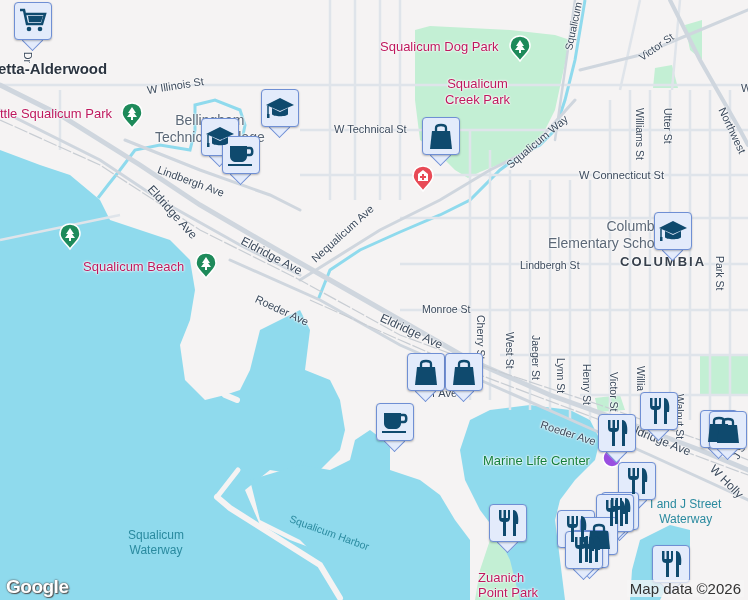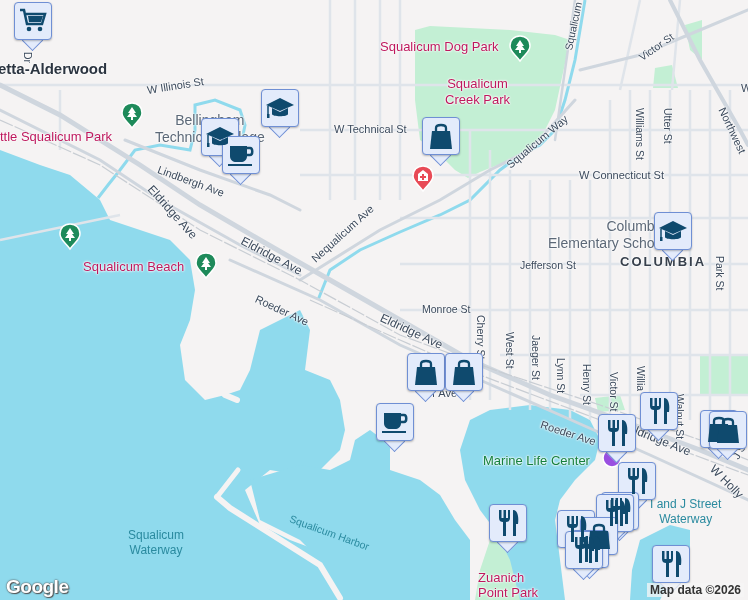--- a/index.html
+++ b/index.html
@@ -11,21 +11,21 @@
   .lbl.park{font-size:13px;color:#be185d;}
   .lbl.water{font-size:12px;color:#2a8a9f;text-shadow:none;text-align:center;}
   .lbl.poi-red{font-size:14px;color:#d9393f;text-align:center;line-height:17px;}
   .lbl.poi-purple{font-size:13px;color:#15803d;}
   .lbl.school{font-size:14px;color:#5c6877;text-align:center;line-height:17px;}
   .lbl.sm{font-size:10.5px;}
   .marker{position:absolute;width:38px;height:46px;cursor:pointer;}
   .marker .box{position:absolute;left:0;top:0;width:36px;height:36px;background:#e3ebfb;border:1px solid #6f8fd4;border-radius:4px;box-shadow:0 1px 2px rgba(0,0,0,.25);display:flex;align-items:center;justify-content:center;}
   .marker .tip{position:absolute;left:11px;top:31px;width:14px;height:14px;background:#e3ebfb;border-right:1px solid #6f8fd4;border-bottom:1px solid #6f8fd4;transform:rotate(45deg);}
   .marker svg{position:relative;z-index:2;}
-  .copyright{position:absolute;right:4px;bottom:3px;font-size:12px;color:#333;background:rgba(245,245,245,.75);padding:0 3px;font-weight:bold;}
+  .copyright{position:absolute;right:4px;bottom:3px;font-size:15px;color:#333;background:rgba(245,245,245,.75);padding:0 3px;}
   .google{position:absolute;left:6px;bottom:2px;font-size:19px;font-weight:bold;color:#fff;letter-spacing:-0.5px;text-shadow:0 0 2px #555,0 0 1px #555,1px 1px 1px #555;}
 </style>
 </head>
 <body>
 
 <svg id="map" viewBox="0 0 748 600" xmlns="http://www.w3.org/2000/svg">
 
   <rect x="0" y="0" width="748" height="600" fill="#f5f3f3"></rect>
 
   <g fill="#c3efd4">
@@ -126,21 +126,21 @@
     <path d="M9 8 L11 8 L11 10 L13 10 L13 12 L11 12 L11 14 L9 14 L9 12 L7 12 L7 10 L9 10 Z" fill="#e84a56"></path>
   </g>
   <g transform="translate(603,449)">
     <circle cx="9" cy="9" r="9" fill="#9a4fe0" stroke="#fff" stroke-width="1.5"></circle>
   </g>
 </svg>
 
 <div class="lbl place" style="left:-2px;top:60px;">etta-Alderwood</div>
 <div class="lbl hood" style="left:620px;top:254px;">COLUMBIA</div>
 
-<div class="lbl park" style="left:0;top:106px;margin-top:23px;">ttle Squalicum Park</div>
+<div class="lbl park" style="left:0;top:106px;">ttle Squalicum Park</div>
 <div class="lbl park" style="left:380px;top:39px;">Squalicum Dog Park</div>
 <div class="lbl park" style="left:445px;top:76px;text-align:center;line-height:16px;"><span>Squalicum</span><br><span>Creek Park</span></div>
 <div class="lbl park" style="left:83px;top:259px;">Squalicum Beach</div>
 <div class="lbl park" style="left:478px;top:570px;text-align:left;line-height:15px;"><span>Zuanich</span><br><span>Point Park</span></div>
 
 <div class="lbl water" style="left:128px;top:528px;line-height:15px;"><span>Squalicum</span><br><span>Waterway</span></div>
 <div class="lbl water sm" style="left:290px;top:512px;transform:rotate(20deg);">Squalicum Harbor</div>
 <div class="lbl water" style="left:650px;top:497px;line-height:15px;"><span>I and J Street</span><br><span>Waterway</span></div>
 
 <div class="lbl poi-red" style="left:276px;top:162px;"><br></div>
@@ -160,21 +160,21 @@
 <div class="lbl" style="left:541px;top:418px;transform:rotate(18deg);">Roeder Ave</div>
 <div class="lbl" style="left:420px;top:387px;">der Ave</div>
 <div class="lbl" style="left:508px;top:160px;transform:rotate(-40deg);">Squalicum Way</div>
 <div class="lbl sm" style="left:568px;top:44px;transform:rotate(-78deg);">Squalicum</div>
 <div class="lbl sm" style="left:640px;top:52px;transform:rotate(-35deg);">Victor St</div>
 <div class="lbl" style="left:579px;top:169px;">W Connecticut St</div>
 <div class="lbl sm" style="left:640px;top:102px;transform:rotate(90deg);">Williams St</div>
 <div class="lbl sm" style="left:668px;top:102px;transform:rotate(90deg);">Utter St</div>
 <div class="lbl" style="left:722px;top:102px;transform:rotate(65deg);">Northwest</div>
 <div class="lbl" style="left:741px;top:82px;">W</div>
-<div class="lbl sm" style="left:520px;top:259px;">Jefferson St</div>
+<div class="lbl sm" style="left:520px;top:259px;">Lindbergh St</div>
 <div class="lbl sm" style="left:422px;top:303px;">Monroe St</div>
 <div class="lbl sm" style="left:481px;top:309px;transform:rotate(90deg);">Cherry St</div>
 <div class="lbl sm" style="left:510px;top:326px;transform:rotate(90deg);">West St</div>
 <div class="lbl sm" style="left:536px;top:329px;transform:rotate(90deg);">Jaeger St</div>
 <div class="lbl sm" style="left:561px;top:352px;transform:rotate(90deg);">Lynn St</div>
 <div class="lbl sm" style="left:587px;top:358px;transform:rotate(90deg);">Henry St</div>
 <div class="lbl sm" style="left:614px;top:366px;transform:rotate(90deg);">Victor St</div>
 <div class="lbl sm" style="left:641px;top:360px;transform:rotate(90deg);">Willia</div>
 <div class="lbl sm" style="left:720px;top:250px;transform:rotate(90deg);">Park St</div>
 <div class="lbl sm" style="left:680px;top:388px;transform:rotate(90deg);">Walnut St</div>

